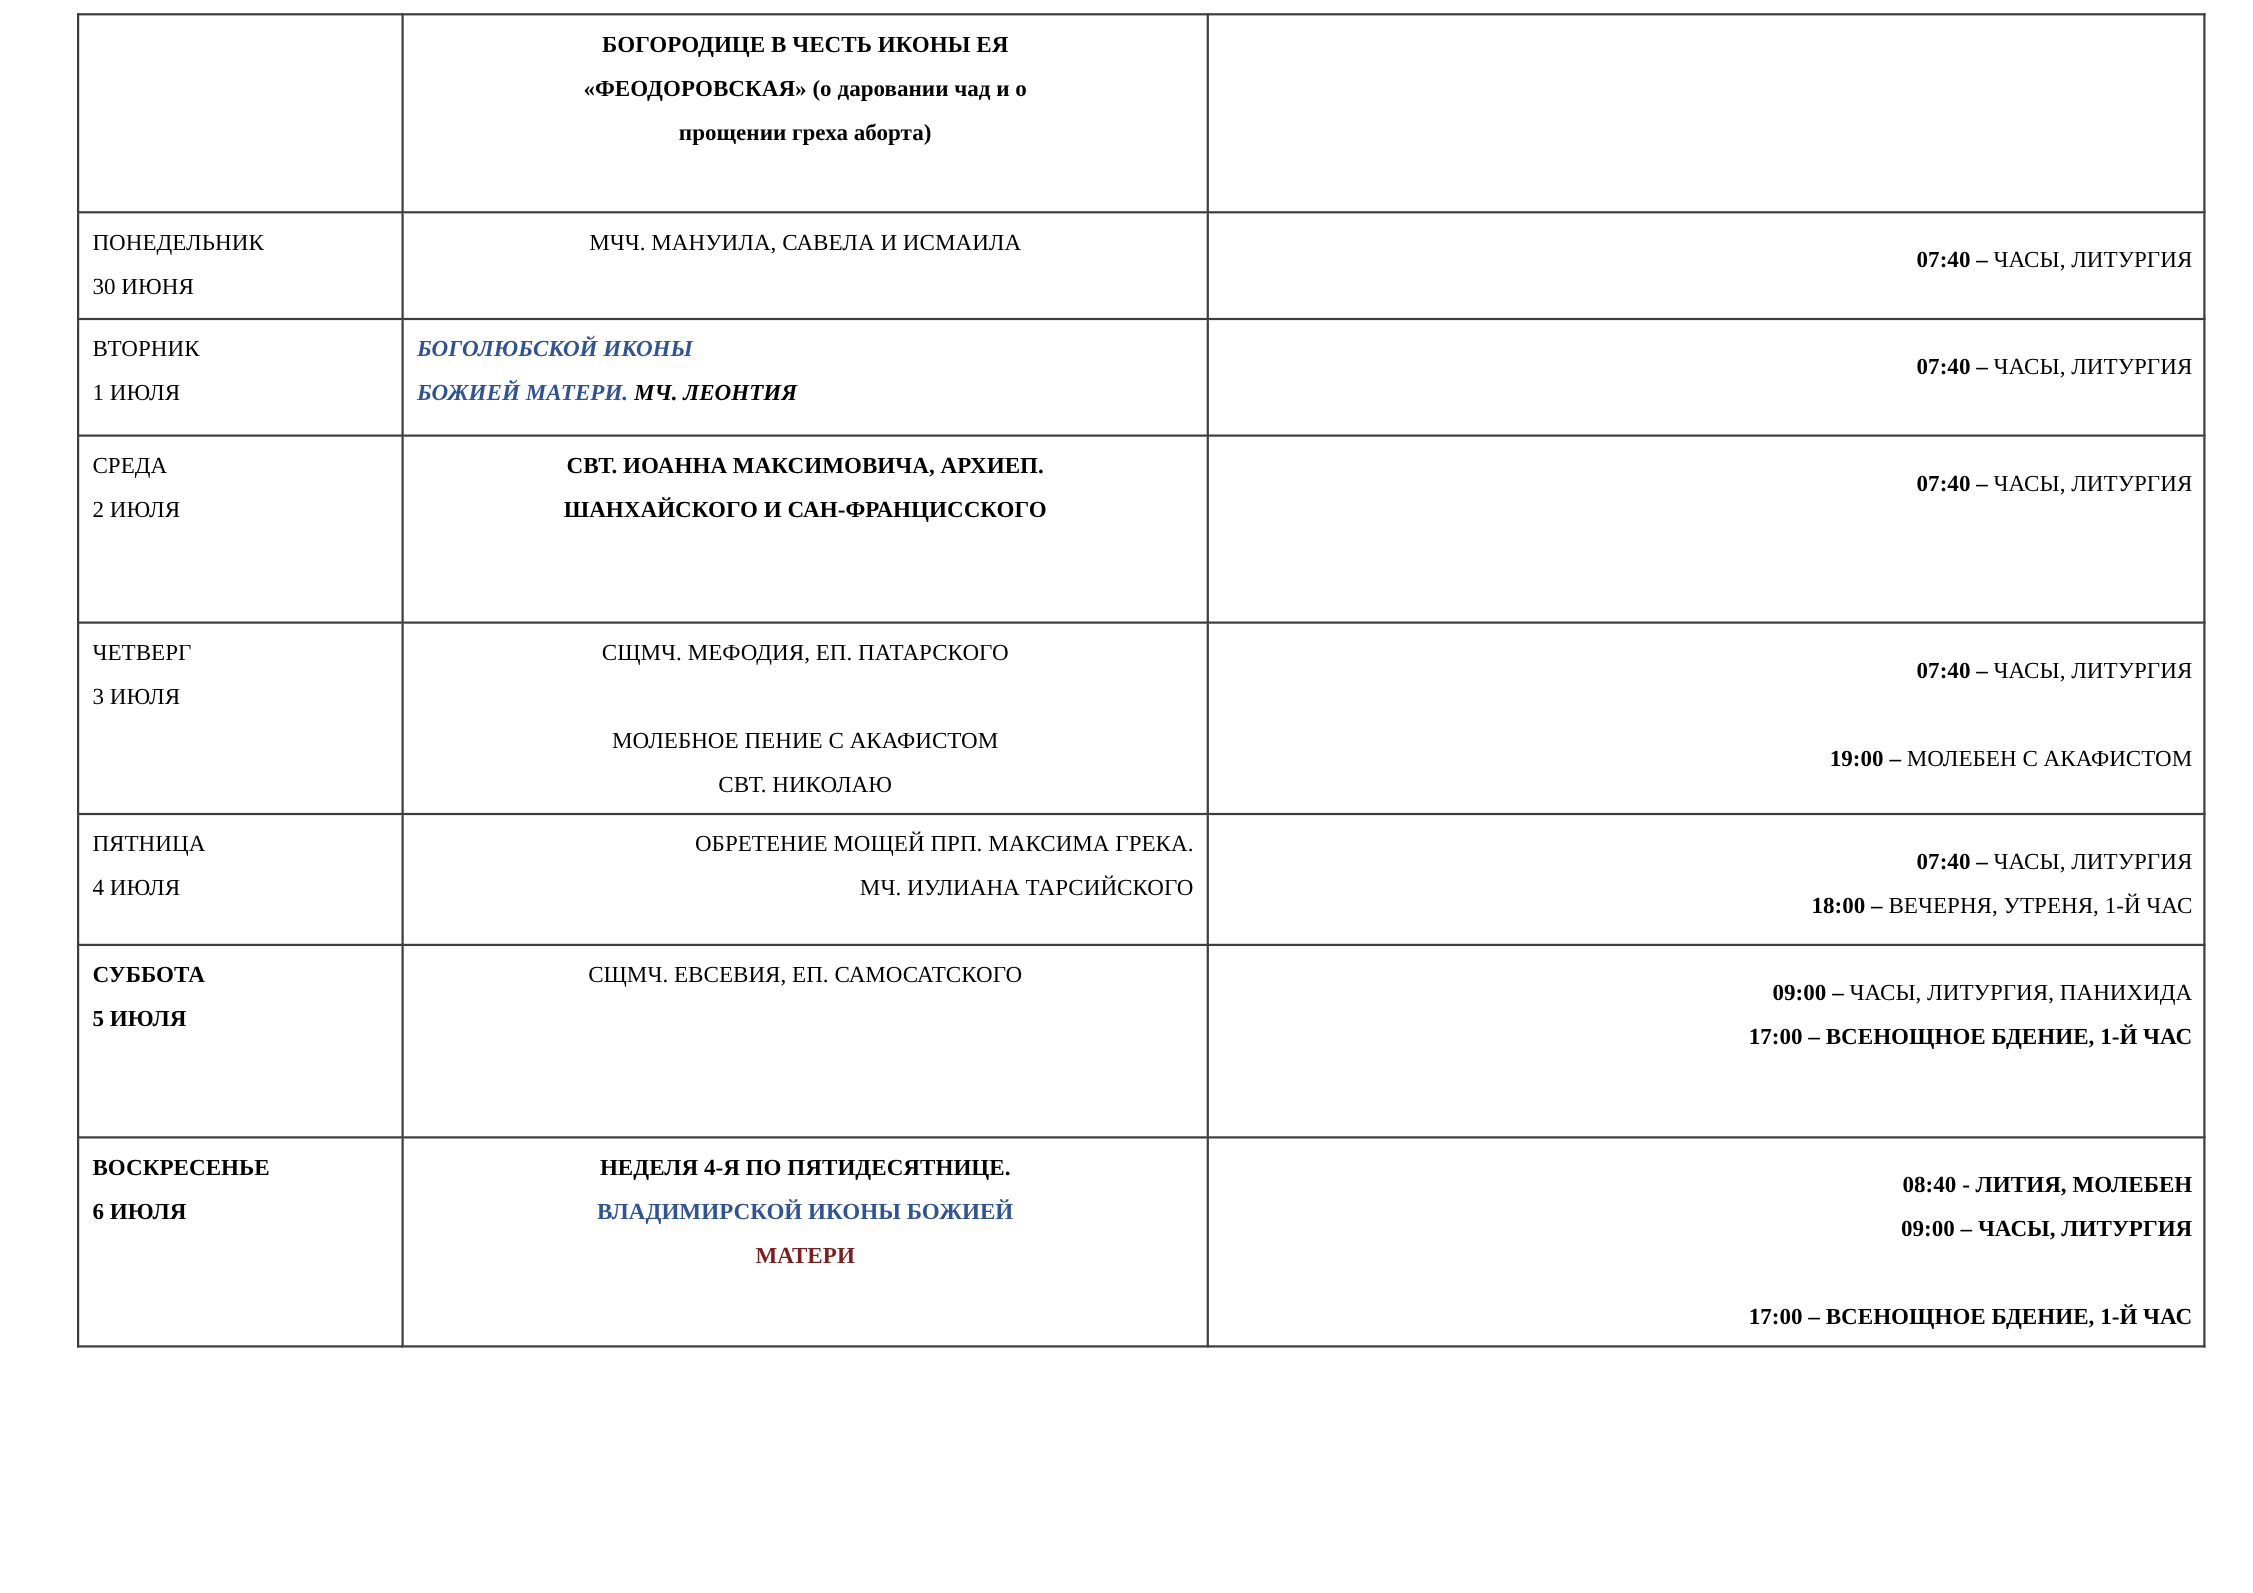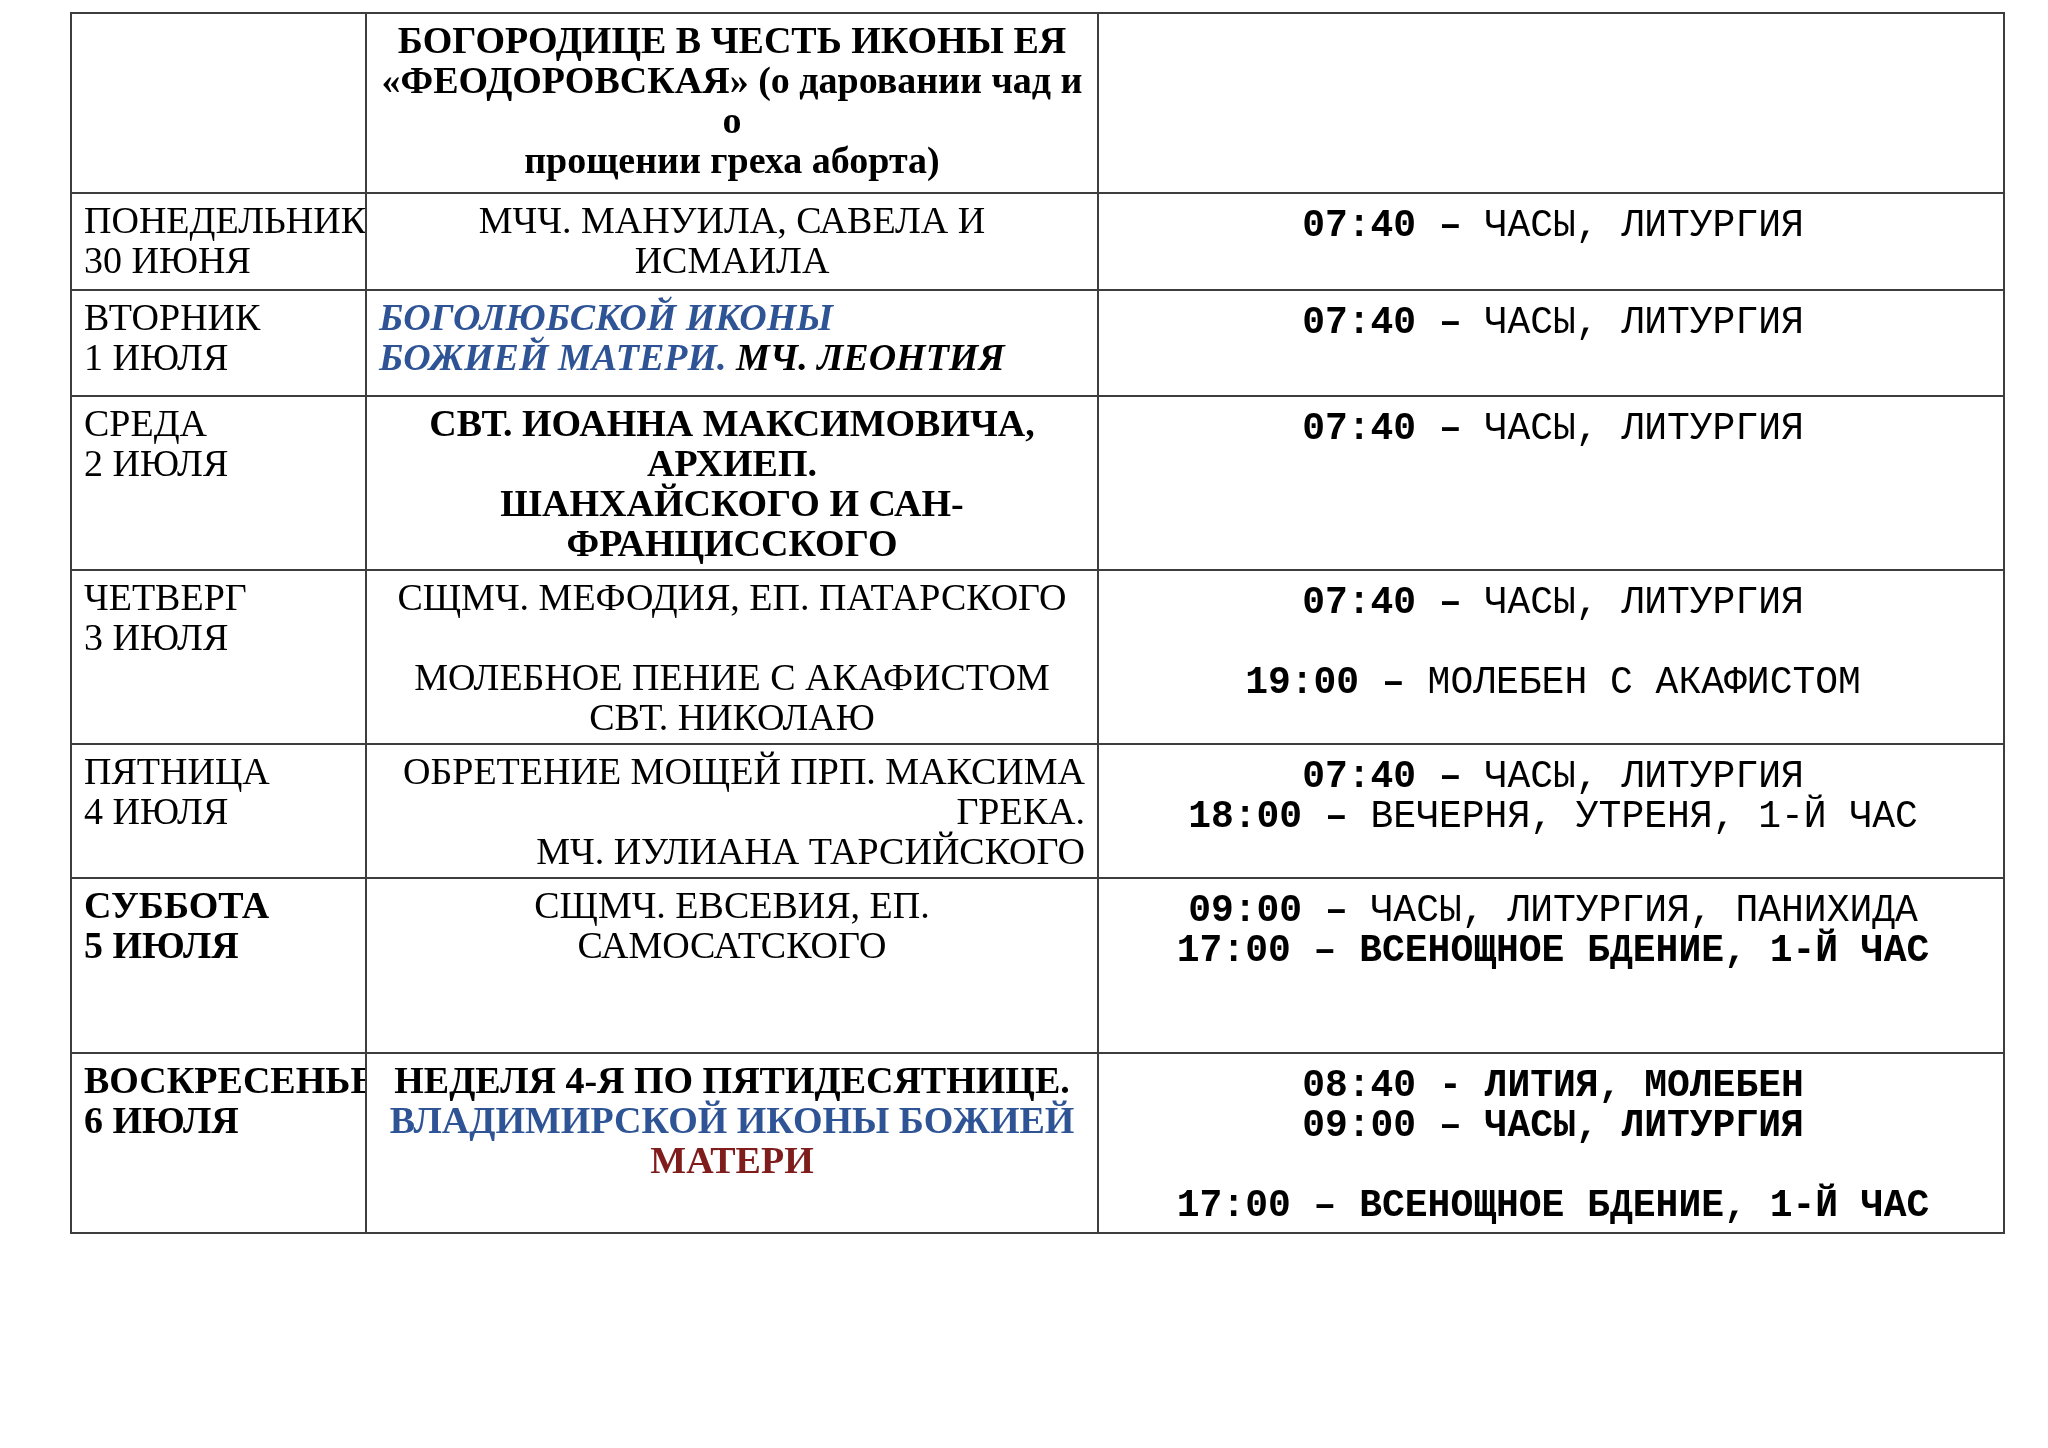--- a/index.html
+++ b/index.html
@@ -11,40 +11,40 @@
     font-family: "Liberation Serif", "DejaVu Serif", serif;
     color: #000000;
   }
   table.schedule {
     position: absolute;
     left: 70px;
     top: 12px;
     border-collapse: collapse;
     table-layout: fixed;
     width: 1933px;
-    font-size: 38px;
+    font-size: 21px;
   }
   table.schedule td {
     border: 2px solid #3d3d3d;
     vertical-align: top;
     overflow: hidden;
   }
   
   tr:nth-child(1) { height: 180px; }
   tr:nth-child(2) { height: 97px;  }
   tr:nth-child(3) { height: 106px; }
   tr:nth-child(4) { height: 170px; }
   tr:nth-child(5) { height: 170px; }
   tr:nth-child(6) { height: 119px;  }
   tr:nth-child(7) { height: 175px; }
   tr:nth-child(8) { height: 180px; }
 
   td.day      { padding: 6px 8px 6px 12px; text-align: left; }
   td.feast    { padding: 6px 12px; text-align: center; }
-  td.services { padding: 12px 10px 6px 14px; text-align: center; font-family: Liberation Mono, monospace; }
+  td.services { padding: 22px 10px 6px 14px; text-align: right; }
 
   .line { line-height: 40px; white-space: pre-wrap; }
   .b { font-weight: bold; }
 </style>
 </head>
 <body>
 
 <div class="sheet">
   <table class="schedule">
     <colgroup>

